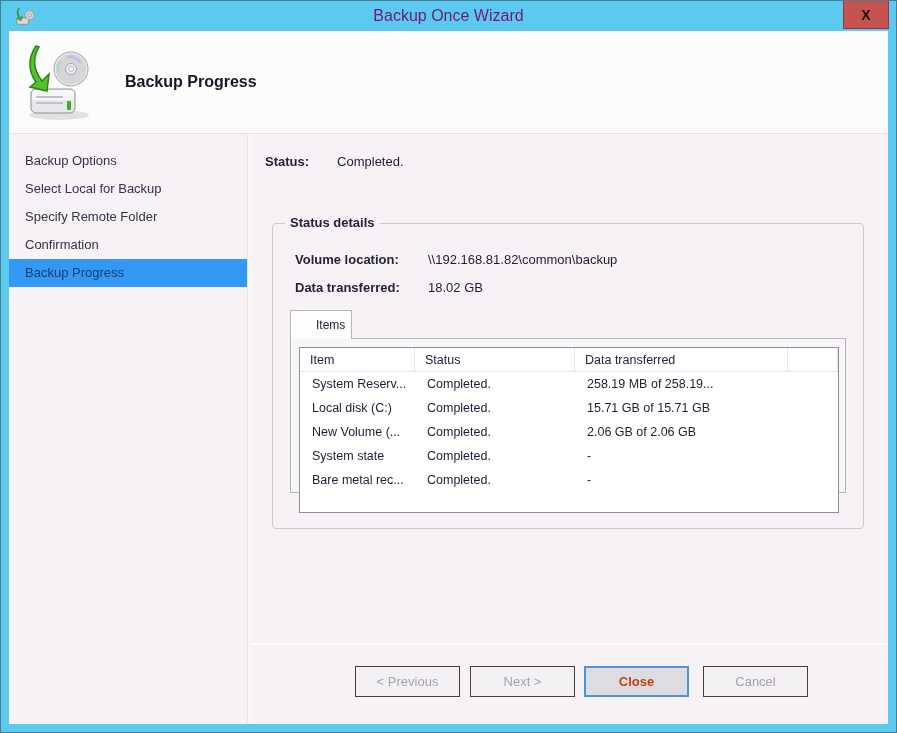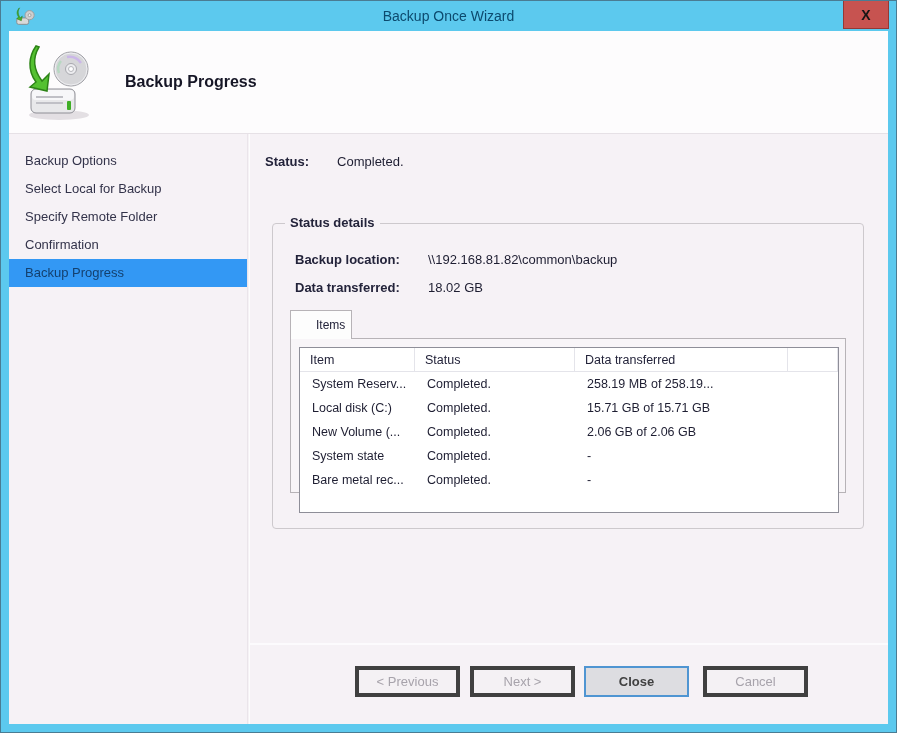--- a/index.html
+++ b/index.html
@@ -9,21 +9,21 @@
     position:relative; width:897px; height:733px;
     background:#5cc9ee; border:1px solid #4a7c93; overflow:hidden;
   }
 
   
   .titlebar{ position:absolute; top:0; left:0; right:0; height:30px; }
   .titlebar .app-icon{ position:absolute; left:13px; top:5px; width:22px; height:22px; }
   .titlebar .win-title{
     position:absolute; left:0; right:0; top:0; height:30px;
     display:flex; align-items:center; justify-content:center;
-    font-size:14px; color:#0c4a6e;
+    font-size:16px; color:#701a75;
   }
   .close-btn{
     position:absolute; right:7px; top:0; width:46px; height:28px;
     background:#c75350; border:1px solid #943835; border-top:none;
     color:#151515; font-weight:700; font-size:14px;
     display:flex; align-items:center; justify-content:center; cursor:pointer;
     font-family:"Liberation Sans", sans-serif;
   }
 
   
@@ -101,24 +101,24 @@
   .lv-body-row > div{
     padding-left:12px; display:flex; align-items:center;
     font-size:12.5px; color:#1e1e32; white-space:nowrap; overflow:hidden;
   }
 
   
   .footer-sep{ position:absolute; left:0; right:0; top:509px; height:2px; background:#fcfbfd; }
   .btn{
     position:absolute; top:532px; width:105px; height:31px;
     font-family:"Liberation Sans", sans-serif; font-size:13px;
-    background:#f4f1f4; border:4px solid #404040; color:#a7a3ab;
+    background:#f4f1f4; border:1px solid #404040; color:#a7a3ab;
   }
   .btn.enabled{
-    background:#dddde1; border:2px solid #4f95d2; color:#404040;
+    background:#dddde1; border:2px solid #4f95d2; color:#c2410c;
     font-weight:600; cursor:pointer;
   }
   .btn.b0{ left:105px; } .btn.b1{ left:220px; } .btn.b2{ left:334px; } .btn.b3{ left:453px; }
 </style>
 </head>
 <body>
 
 <div class="window">
 
   <div class="titlebar">
@@ -172,21 +172,21 @@
       <div class="content">
 
         <div class="status-row">
           <span class="lbl">Status:</span><span class="val">Completed.</span>
         </div>
 
         <div class="groupbox">
           <span class="legend">Status details</span>
 
           <div class="fieldrow r0">
-            <span class="flbl">Backup location:</span><span>\\192.168.81.82\common\backup</span>
+            <span class="flbl">Volume location:</span><span>\\192.168.81.82\common\backup</span>
           </div>
           <div class="fieldrow r1">
             <span class="flbl">Data transferred:</span><span>18.02 GB</span>
           </div>
 
           <div class="tab">Items</div>
           <div class="tabpanel">
             <div class="listview">
               <div class="lv-row lv-head">
                 <div>Item</div>

